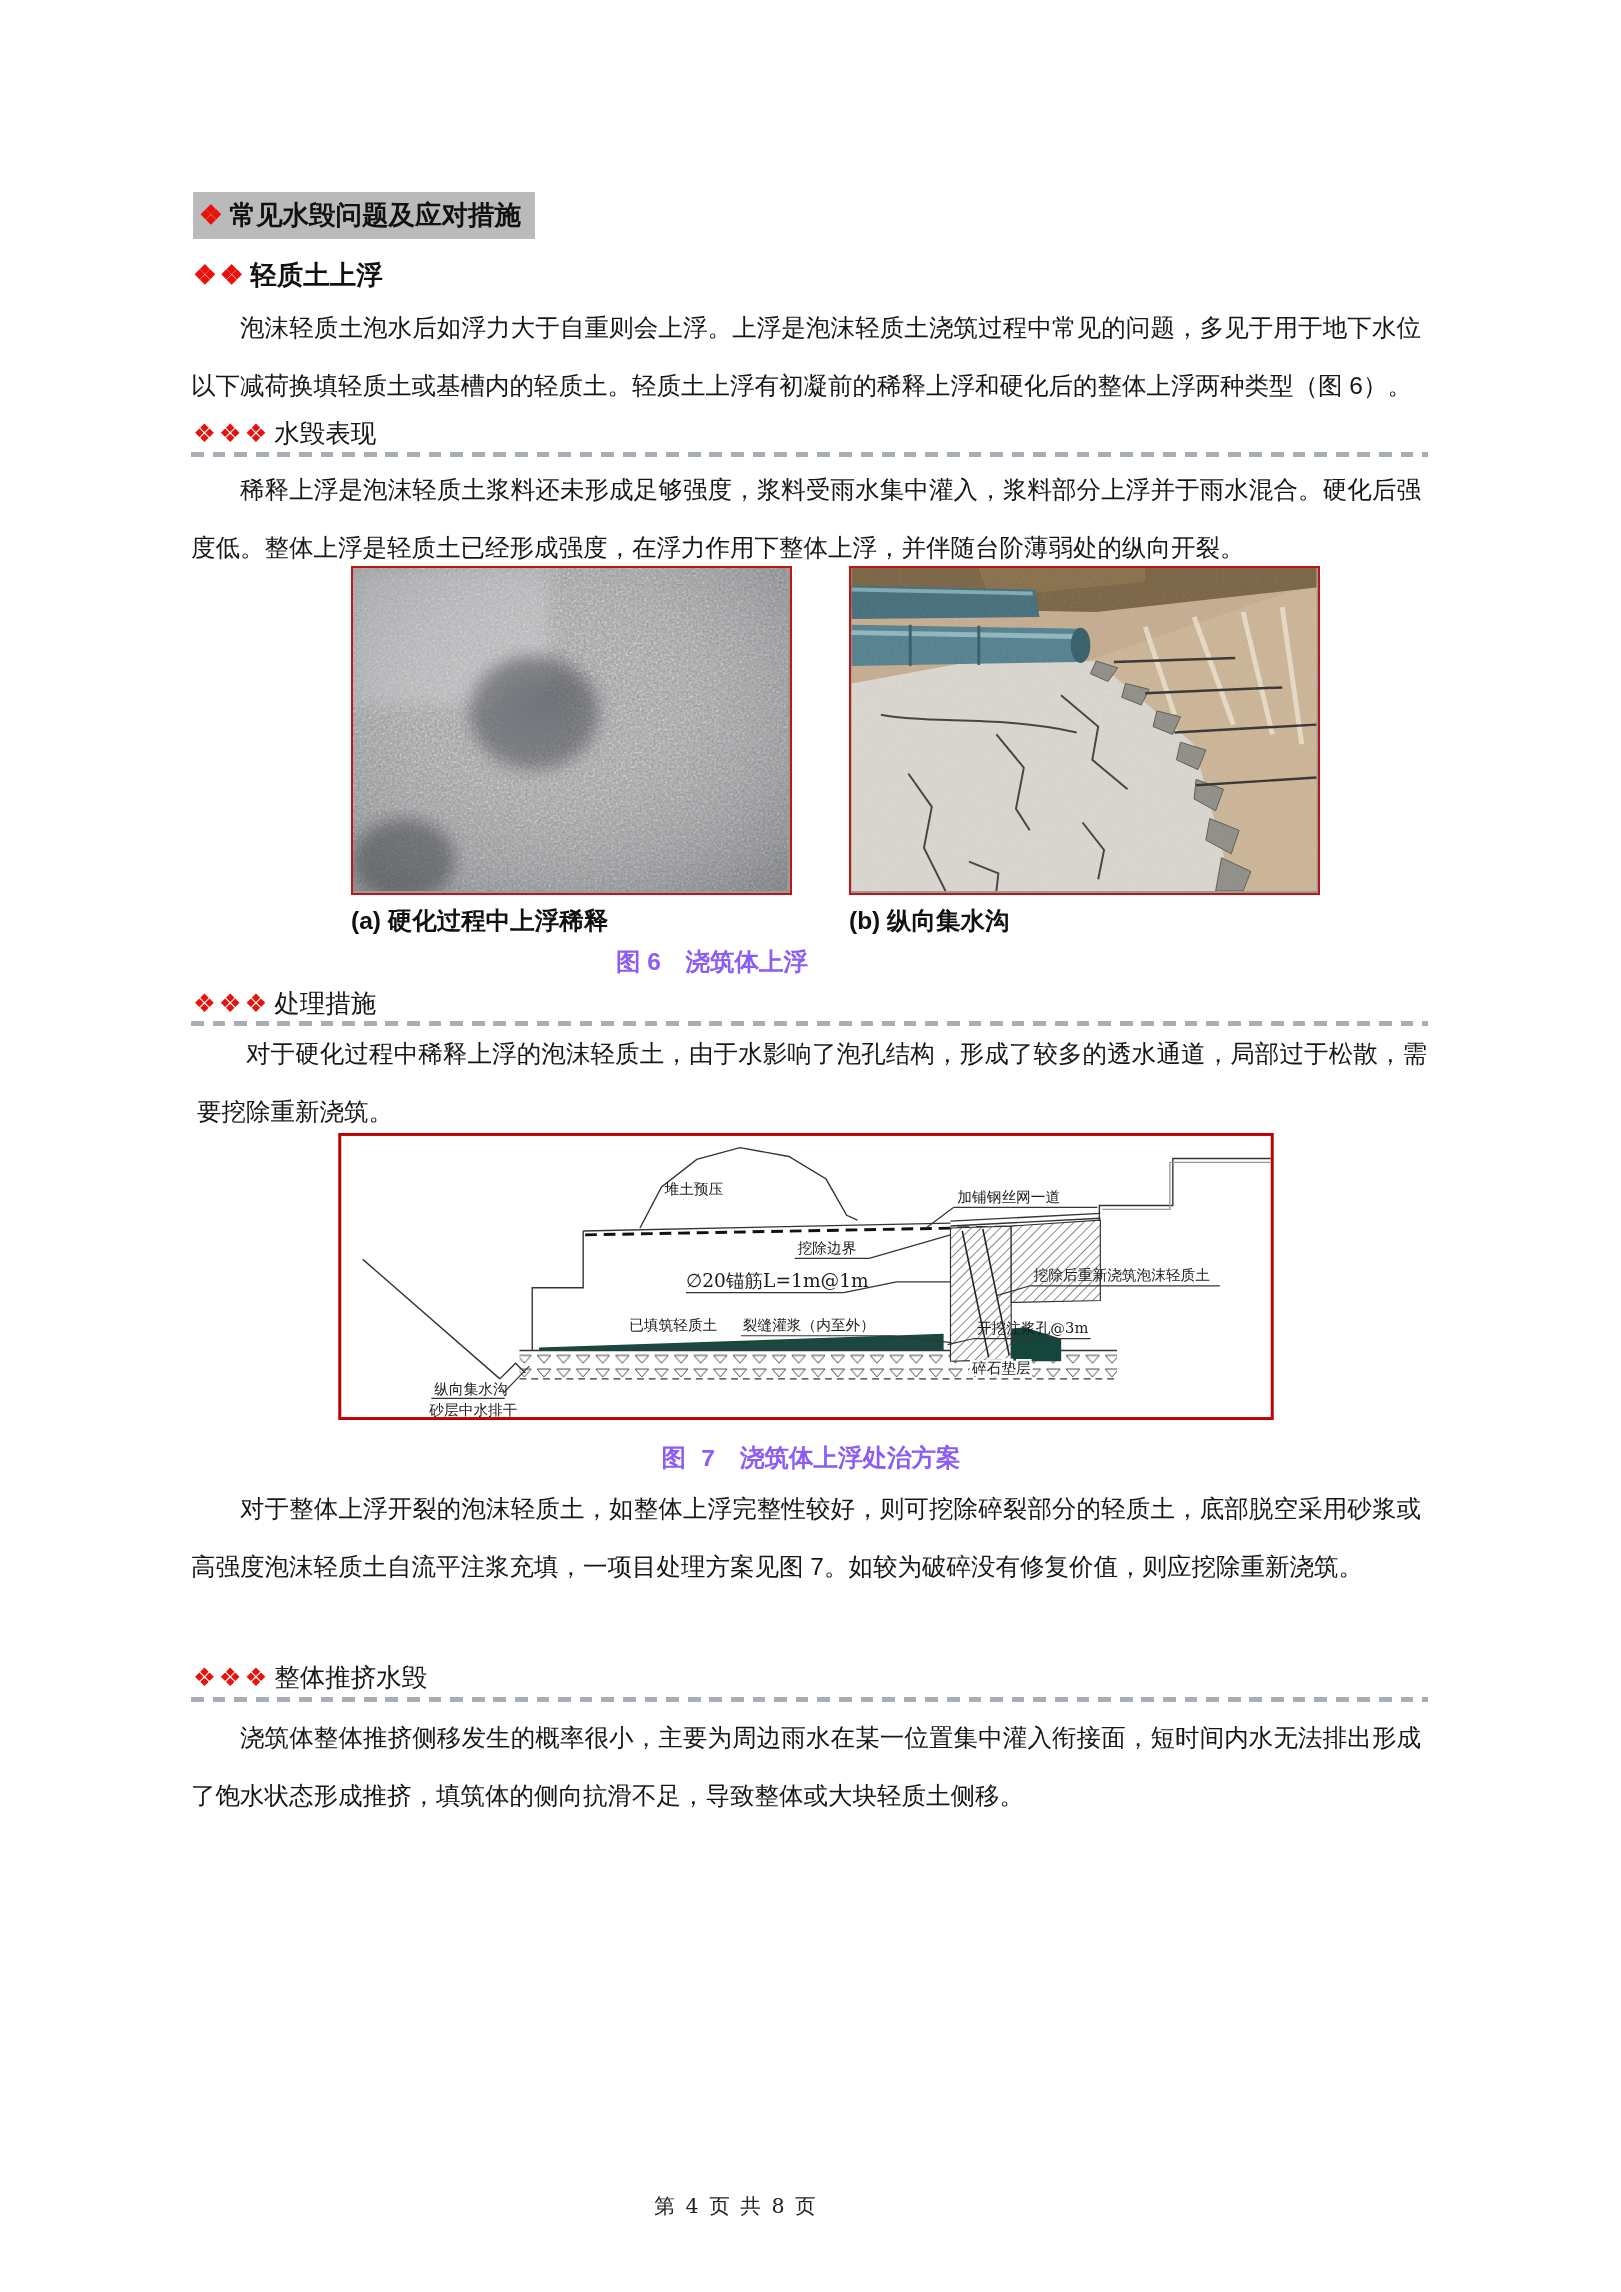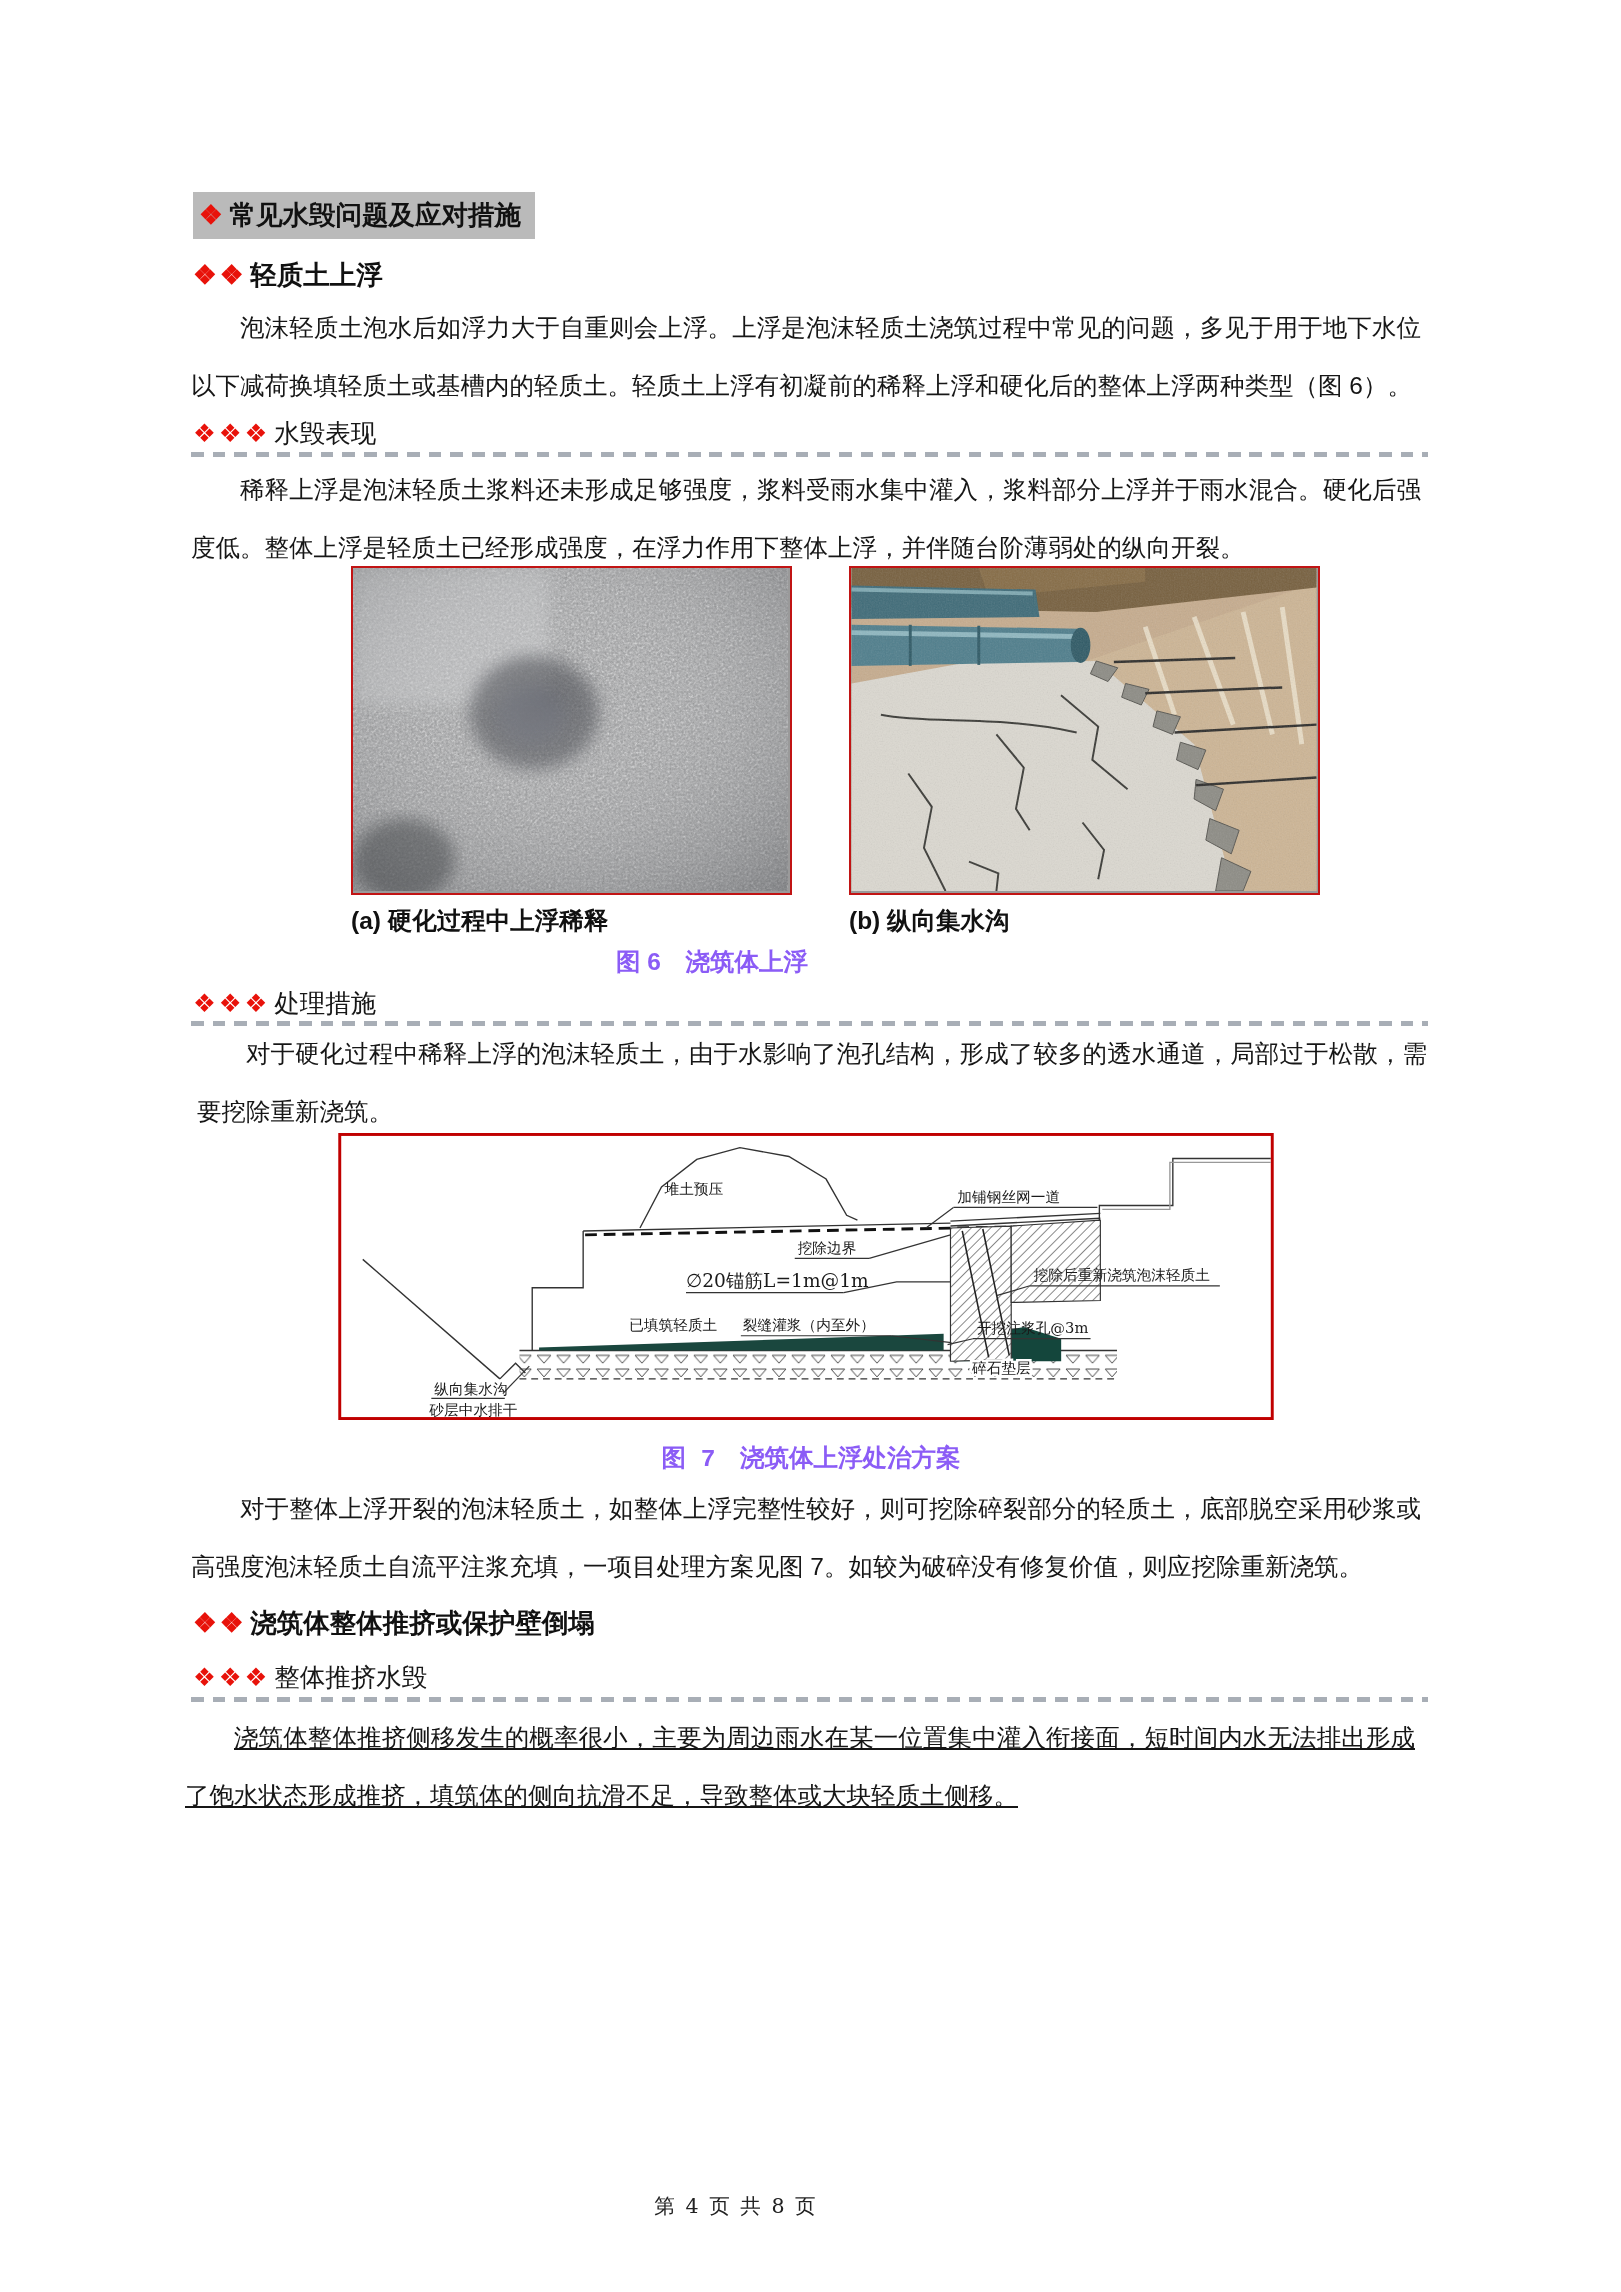--- a/index.html
+++ b/index.html
@@ -237,27 +237,24 @@
       <text x="647" y="245" class="halo">碎石垫层</text>
       <text x="98" y="266">纵向集水沟</text>
       <text x="93" y="288">砂层中水排干</text>
     </svg>
   </div>
 
   <div class="abs figcap" style="left:419px;top:1441px;width:784px;font-family:Liberation Mono, monospace;">图 7　浇筑体上浮处治方案</div>
 
   <div class="abs par" style="left:191px;top:1480px;">对于整体上浮开裂的泡沫轻质土，如整体上浮完整性较好，则可挖除碎裂部分的轻质土，底部脱空采用砂浆或高强度泡沫轻质土自流平注浆充填，一项目处理方案见图 7。如较为破碎没有修复价值，则应挖除重新浇筑。</div>
 
-  <div class="abs h2" style="left:193px;top:1605px;">
-    <span class="marker">❖❖</span><span>浇筑体整体推挤或保护壁倒塌</span>
-  </div>
 
   <div class="abs h3" style="left:193px;top:1660px;">
     <span class="marker">❖❖❖</span><span>整体推挤水毁</span>
   </div>
   <div class="abs dash" style="left:191px;top:1697px;"></div>
 
-  <div class="abs par" style="left:185px;top:1709px;text-decoration:underline;">浇筑体整体推挤侧移发生的概率很小，主要为周边雨水在某一位置集中灌入衔接面，短时间内水无法排出形成了饱水状态形成推挤，填筑体的侧向抗滑不足，导致整体或大块轻质土侧移。</div>
+  <div class="abs par" style="left:191px;top:1709px;">浇筑体整体推挤侧移发生的概率很小，主要为周边雨水在某一位置集中灌入衔接面，短时间内水无法排出形成了饱水状态形成推挤，填筑体的侧向抗滑不足，导致整体或大块轻质土侧移。</div>
 
   <div class="abs footer">第 4 页 共 8 页</div>
 
 </div>
 
 
 </body></html>

